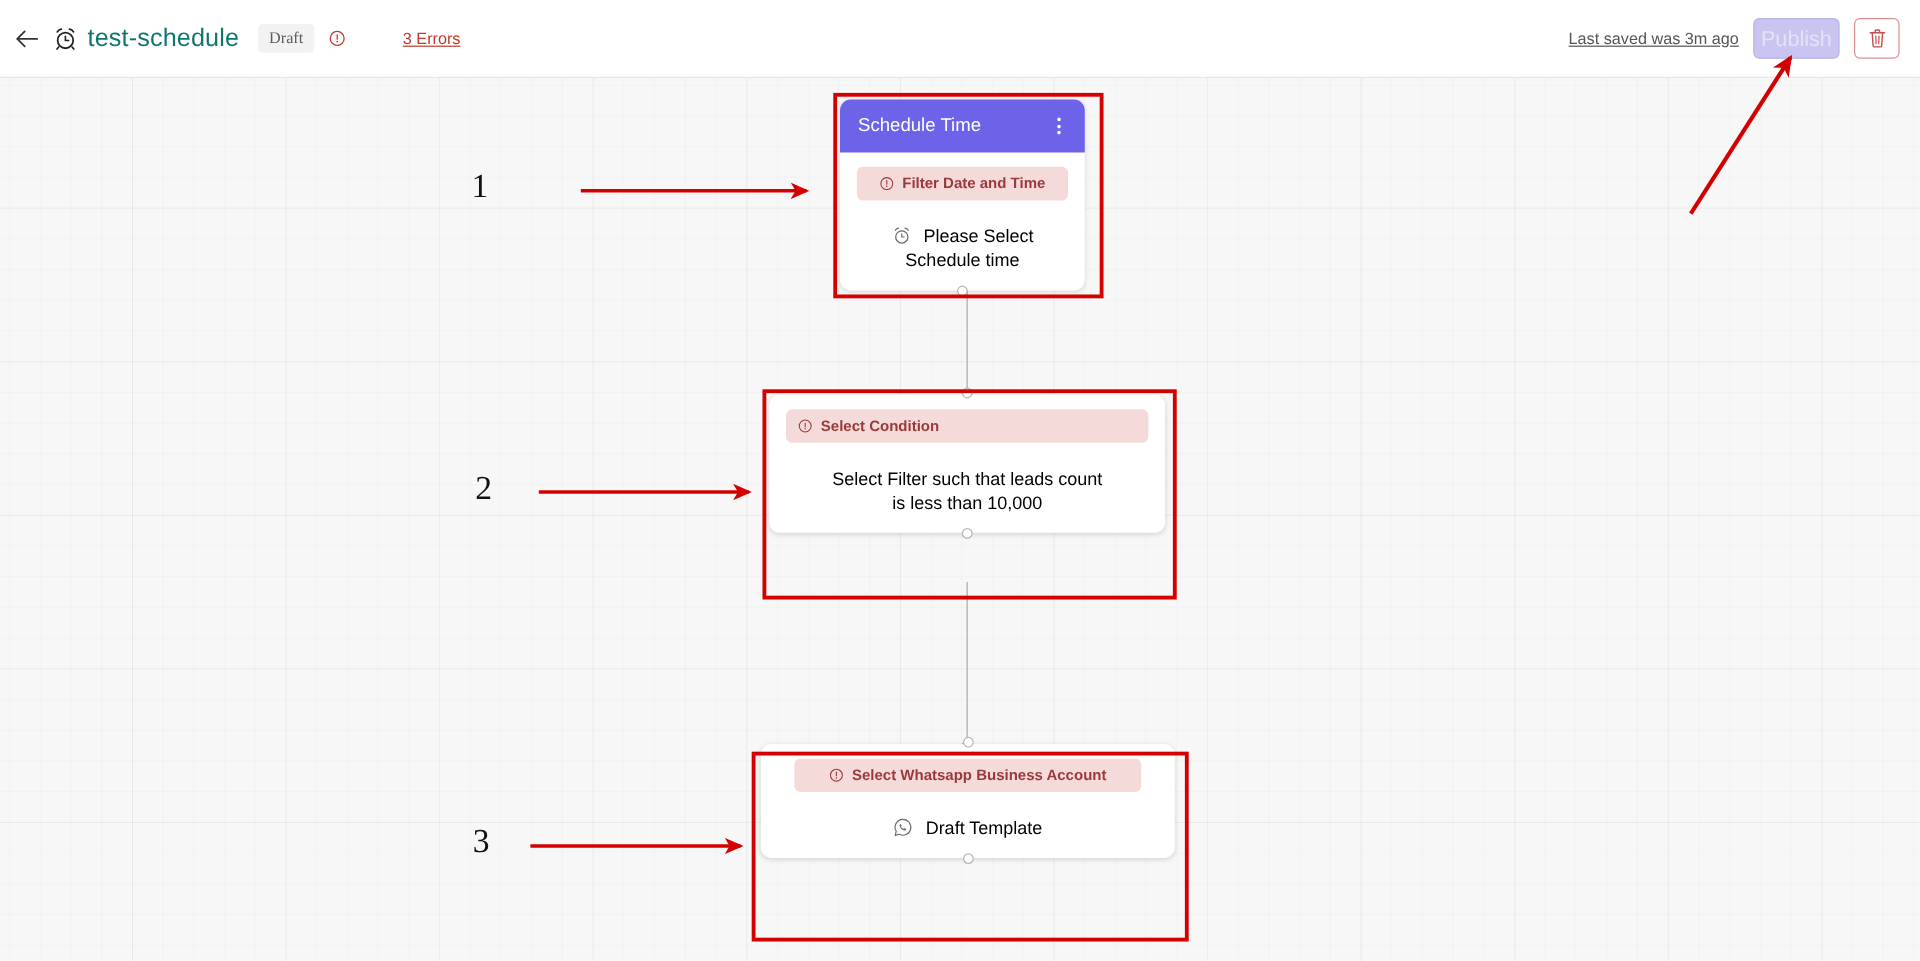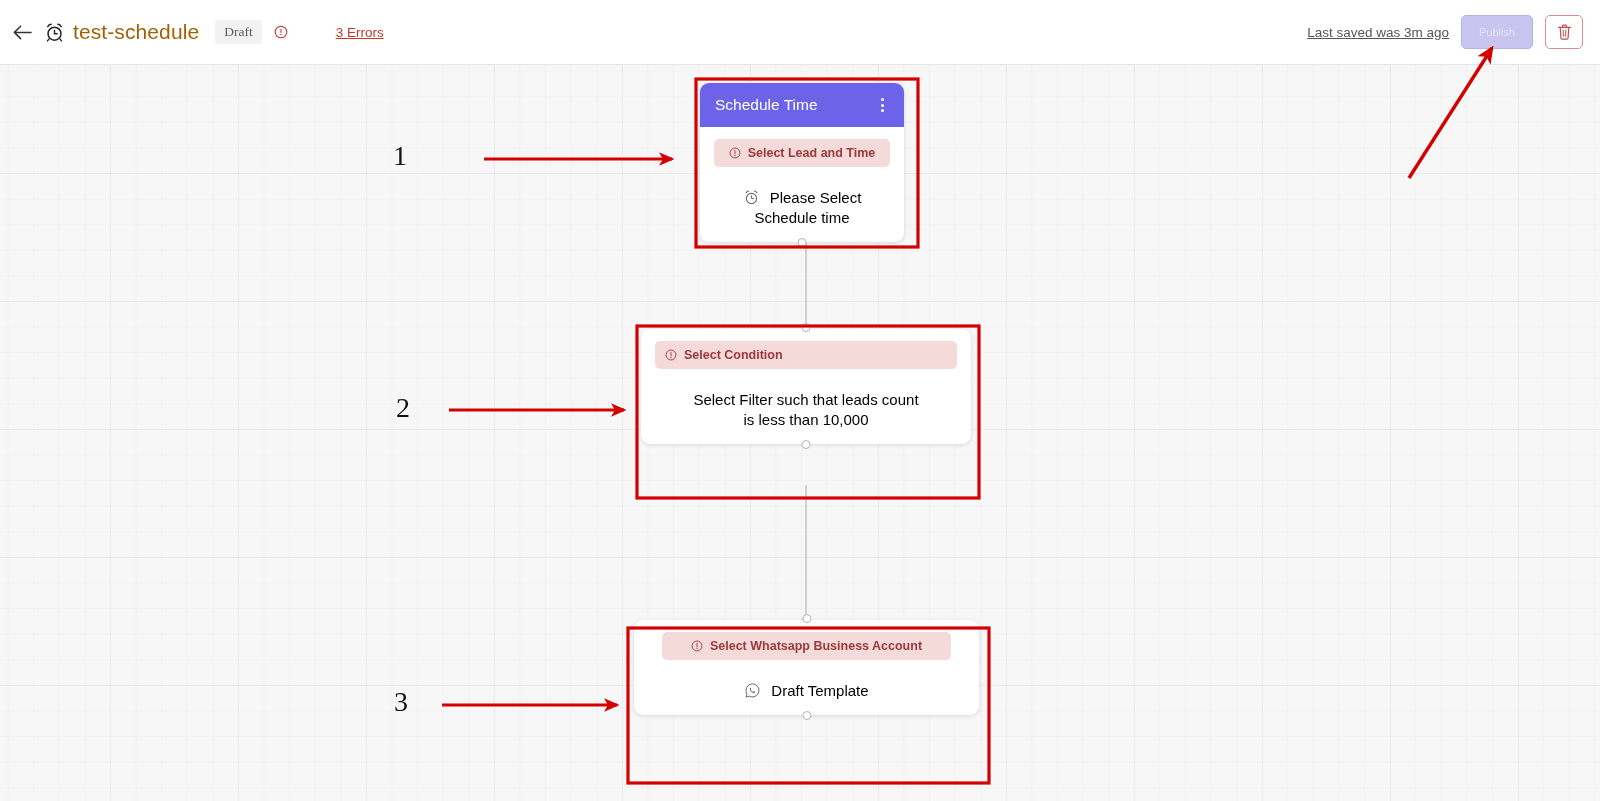--- a/index.html
+++ b/index.html
@@ -18,21 +18,21 @@
     display:flex; align-items:center; z-index:40;
   }
   #back-btn{
     margin-left:9px; width:26px; height:26px; display:flex;
     align-items:center; justify-content:center; cursor:pointer;
     color:#333;
   }
   #back-btn svg{ display:block; }
   #flow-clock{ margin-left:8px; width:22px; height:22px; display:flex; align-items:center; justify-content:center; }
   #flow-title{
-    margin-left:8px; font-size:21px; color:#a16207; letter-spacing:.1px;
+    margin-left:8px; font-size:21px; color:#0f766e; letter-spacing:.1px;
     white-space:nowrap;
   }
   #draft-badge{
     margin-left:16px; background:#f2f2f2; color:#5c5c5c;
     font-size:13.5px; padding:4px 9px; border-radius:4px; white-space:nowrap;font-family:Liberation Serif, serif;
   }
   #errors-link{
     margin-left:12px; display:flex; align-items:center; gap:4px;
     color:#c0392b; font-size:13.5px; cursor:pointer; white-space:nowrap;
   }
@@ -41,21 +41,21 @@
     margin-left:auto; display:flex; align-items:center; gap:12px;
     margin-right:17px;
   }
   #last-saved{
     font-size:13.5px; color:#555; text-decoration:underline; white-space:nowrap;
     cursor:pointer;
   }
   #publish-btn{
     width:72px; height:34px; border-radius:5px;
     background:#c9c4f0; color:#e5e2f8; border:1px solid #b7b1ea;
-    font-size:11px; display:flex; align-items:center; justify-content:center;
+    font-size:18px; display:flex; align-items:center; justify-content:center;
     cursor:not-allowed; white-space:nowrap;
   }
   #delete-btn{
     width:38px; height:34px; border-radius:5px; background:#fff;
     border:1px solid #d98f8f; display:flex; align-items:center;
     justify-content:center; cursor:pointer;
   }
 
   
   #canvas{
@@ -192,21 +192,21 @@
           <i></i>
         </span>
     </div>
     <div class="node-body">
       <div class="err-pill centered">
         <svg class="err-icon" viewBox="0 0 16 16">
           <circle cx="8" cy="8" r="6.6" fill="none" stroke="#9a3a3a" stroke-width="1.2"></circle>
           <line x1="8" y1="4.6" x2="8" y2="8.7" stroke="#9a3a3a" stroke-width="1.2" stroke-linecap="round"></line>
           <circle cx="8" cy="11" r=".85" fill="#9a3a3a"></circle>
         </svg>
-        <span>Select Lead and Time</span>
+        <span>Filter Date and Time</span>
       </div>
       <div class="node-sub">
         <span class="ico">
           <svg width="17" height="17" viewBox="0 0 24 24">
             <circle cx="12" cy="13.4" r="7.2" fill="none" stroke="#6a6a6a" stroke-width="1.5"></circle>
             <path d="M12 9.6 V13.4 H14.8" fill="none" stroke="#6a6a6a" stroke-width="1.4" stroke-linecap="round"></path>
             <path d="M4.5 5.3 A5 5 0 0 1 8.2 2.9" fill="none" stroke="#6a6a6a" stroke-width="1.5" stroke-linecap="round"></path>
             <path d="M19.5 5.3 A5 5 0 0 0 15.8 2.9" fill="none" stroke="#6a6a6a" stroke-width="1.5" stroke-linecap="round"></path>
           </svg>
         </span><span>Please Select</span>

